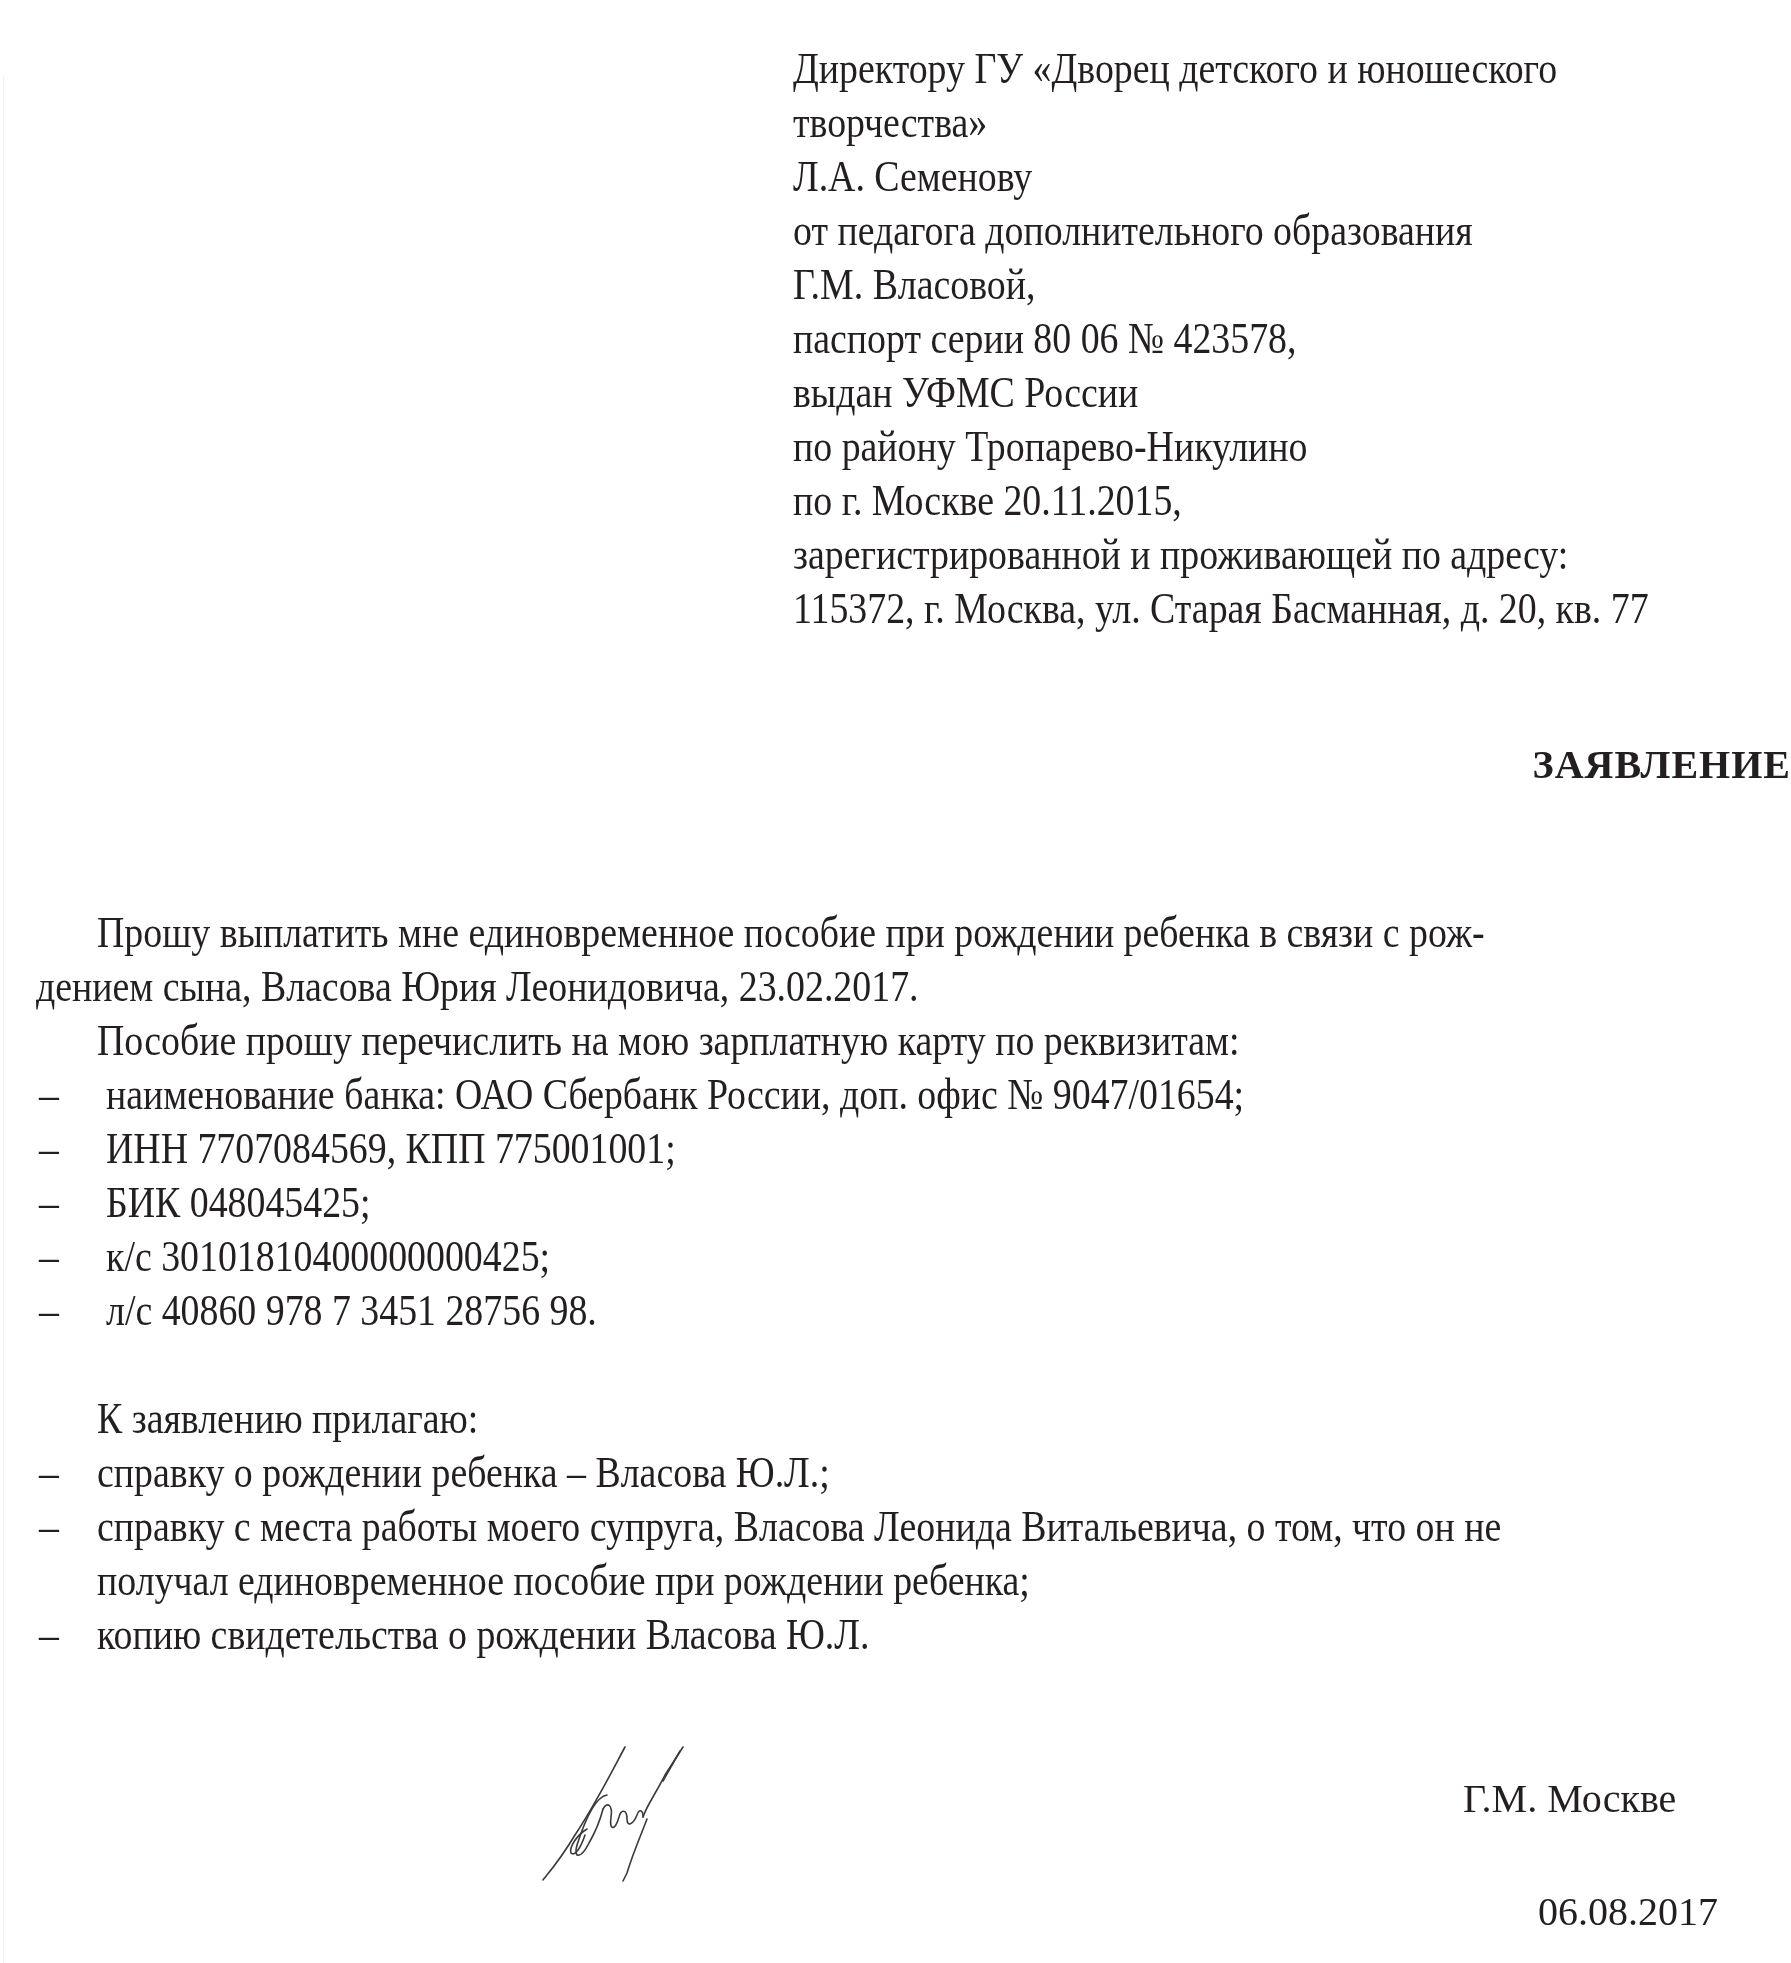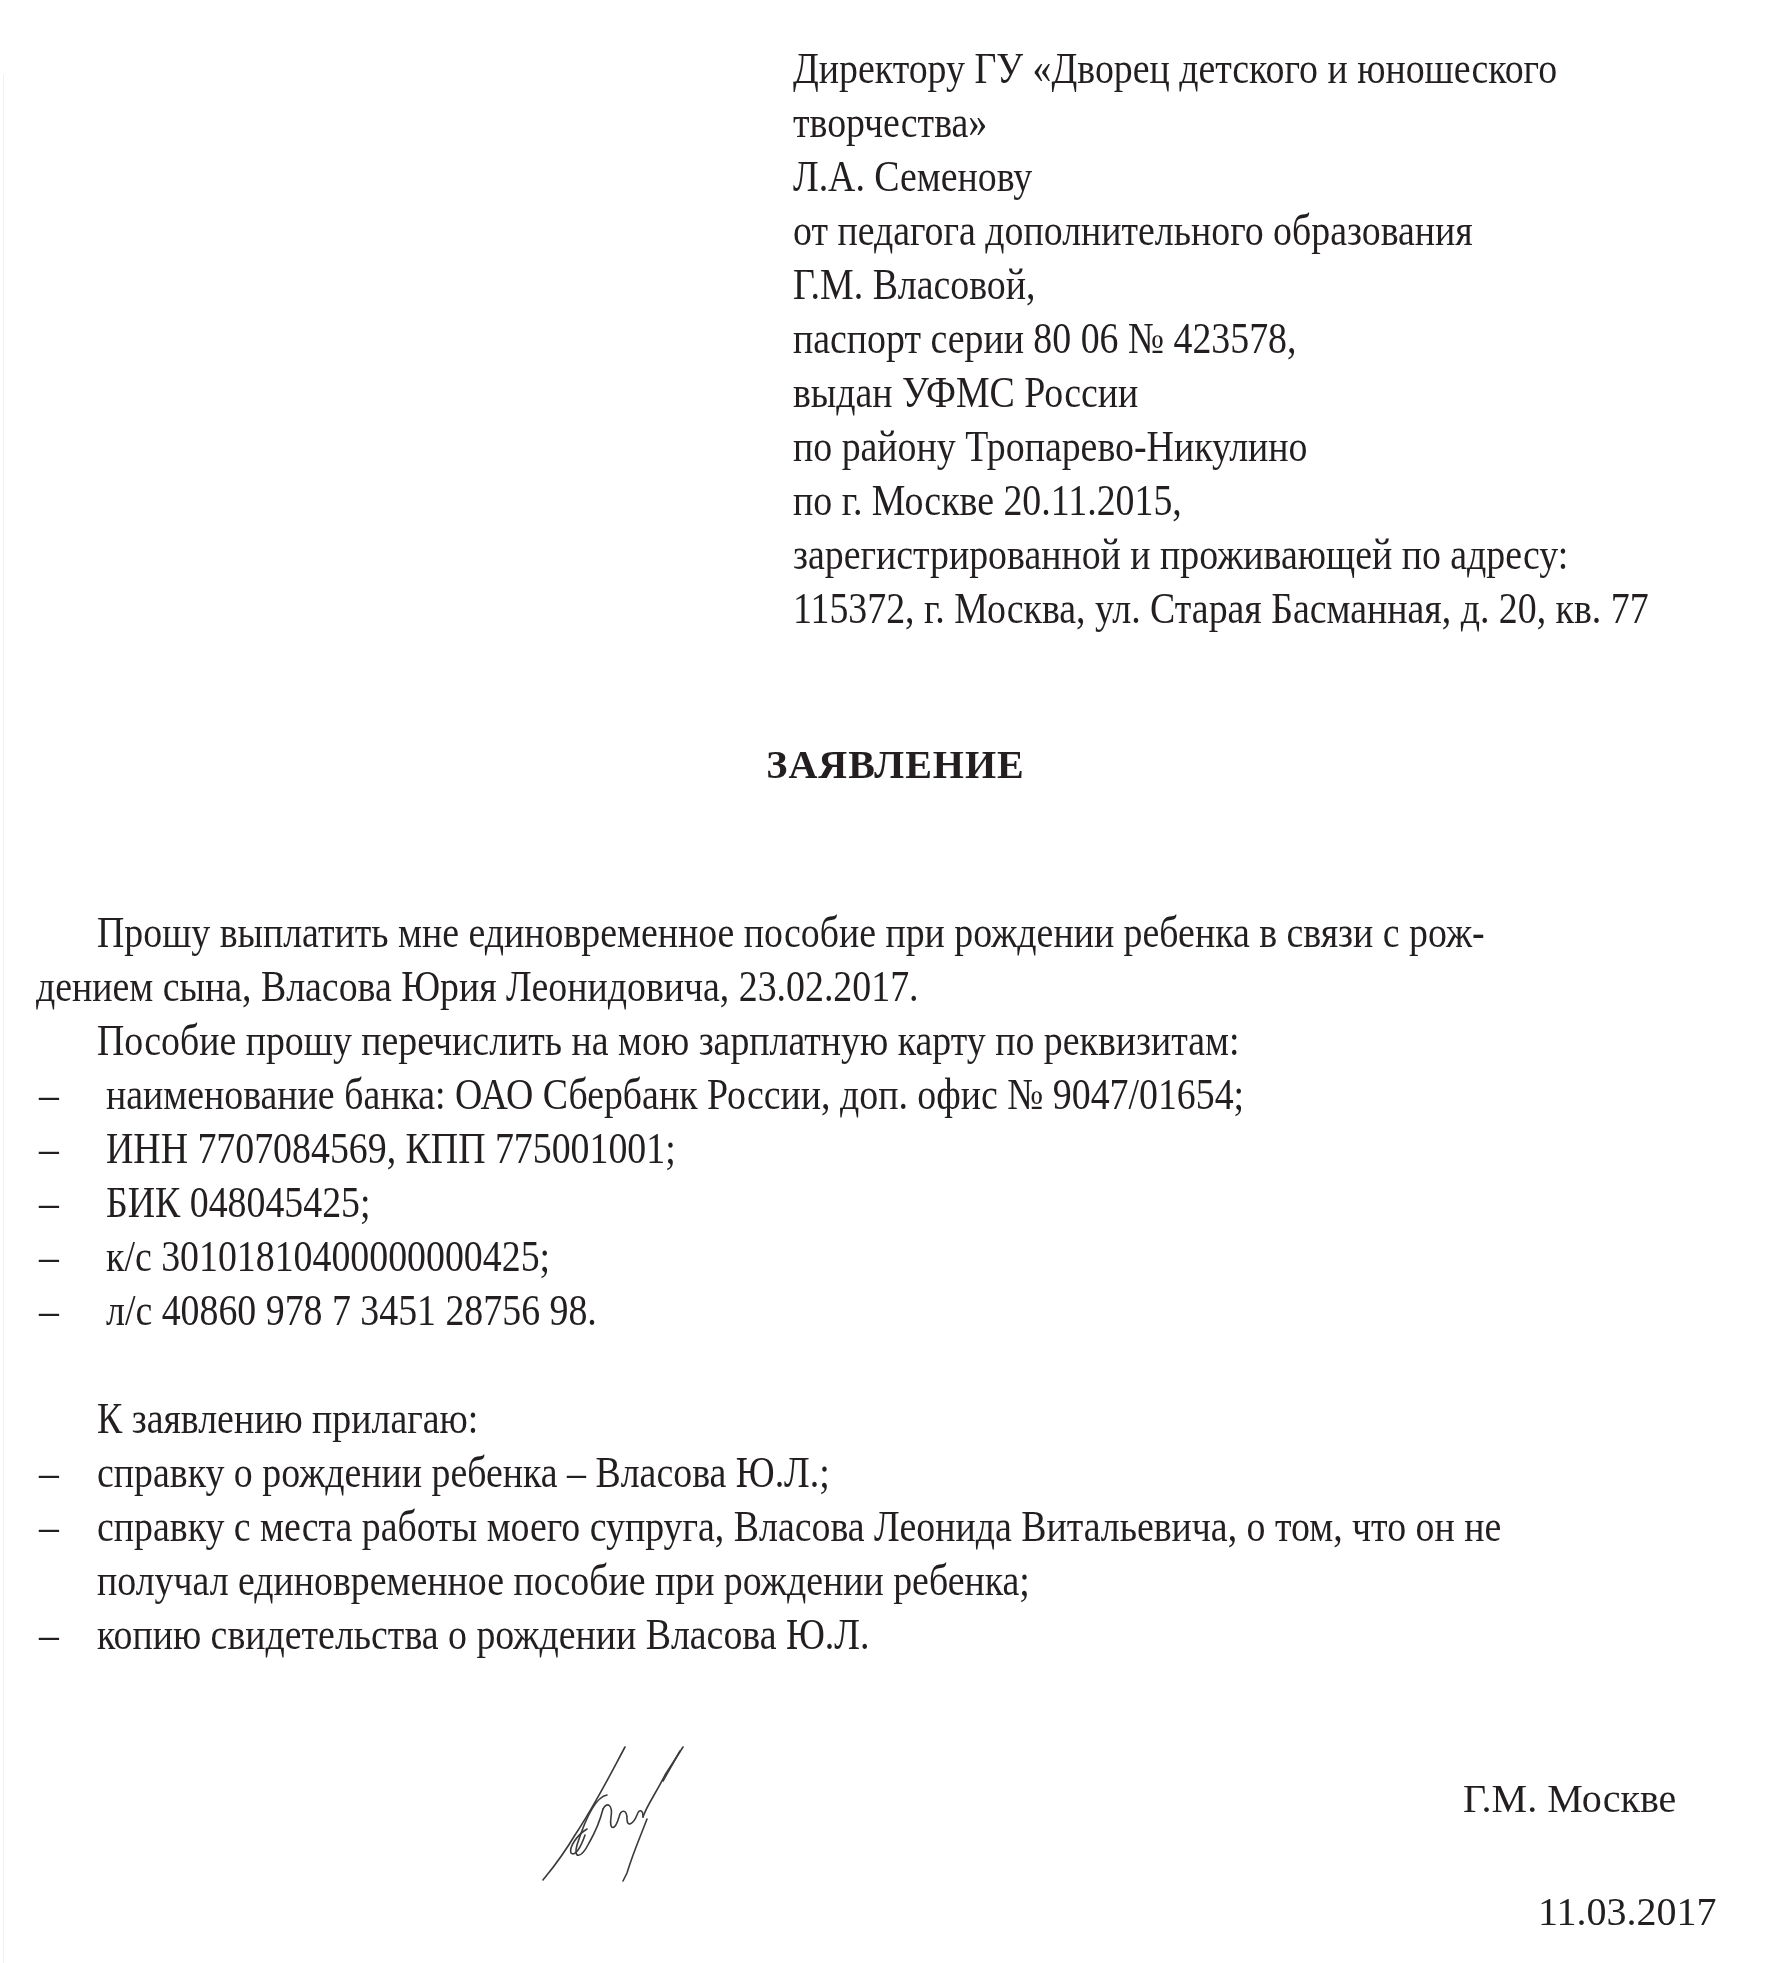--- a/index.html
+++ b/index.html
@@ -10,21 +10,21 @@
   }
   .page { position: absolute; left: 0; top: 0; width: 1741px; height: 1963px; background: #fff; }
   .edge { position: absolute; left: 3px; top: 75px; width: 1px; height: 1888px; background: #f1f1f1; }
   .line {
     position: absolute; white-space: nowrap;
     font-size: 44px; line-height: 54px;
     transform-origin: 0 0; transform: scaleX(0.86);
   }
   .hdr { left: 793px; }
   .title {
-    position: absolute; left: 0; width: 1791px; text-align: center;
+    position: absolute; left: 0; width: 1791px; text-align: right;
     top: 738px; font-size: 40px; font-weight: bold; letter-spacing: 1px; line-height: 54px;
   }
   .dash { position: absolute; font-size: 44px; line-height: 54px; transform: scaleX(0.9); }
   .sig-name, .sig-date { position: absolute; font-size: 40px; line-height: 54px; white-space: nowrap; }
   .signature { position: absolute; left: 515px; top: 1735px; width: 180px; height: 150px; }
 </style>
 </head>
 <body>
 
 <div class="page">
@@ -96,14 +96,14 @@
       <path d="M92 60 C 80 62, 70 85, 62 110 C 58 124, 66 124, 74 108 C 82 94, 86 82, 88 74"></path>
       <path d="M88 74 C 92 66, 98 70, 96 82 C 94 96, 100 96, 104 82 C 106 74, 112 74, 112 84 C 112 92, 118 90, 122 80 C 124 74, 128 74, 128 82"></path>
       <path d="M128 82 C 132 70, 140 60, 150 40 L 168 12"></path>
       <path d="M165 16 L 148 46"></path>
       <path d="M132 84 C 126 100, 118 118, 112 138 L 108 146"></path>
       <path d="M70 100 C 66 112, 60 122, 56 118 C 54 112, 62 100, 72 94"></path>
     </g>
   </svg>
 
   <div class="sig-name" style="left:1463px; top:1772px">Г.М. Москве</div>
-  <div class="sig-date" style="left:1538px; top:1885px">11.03.2017</div>
+  <div class="sig-date" style="left:1538px; top:1885px">06.08.2017</div>
 </div>
 
 </body></html>

